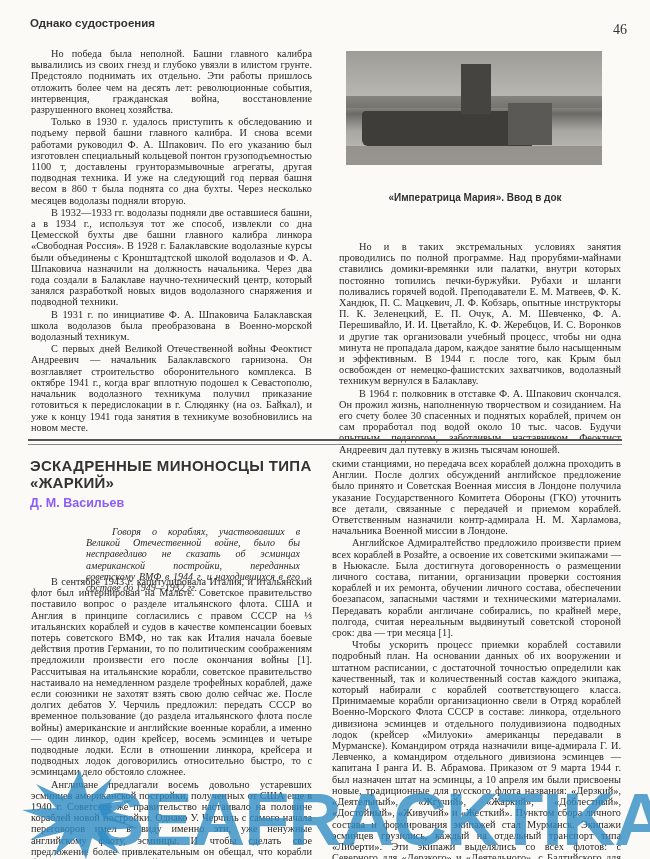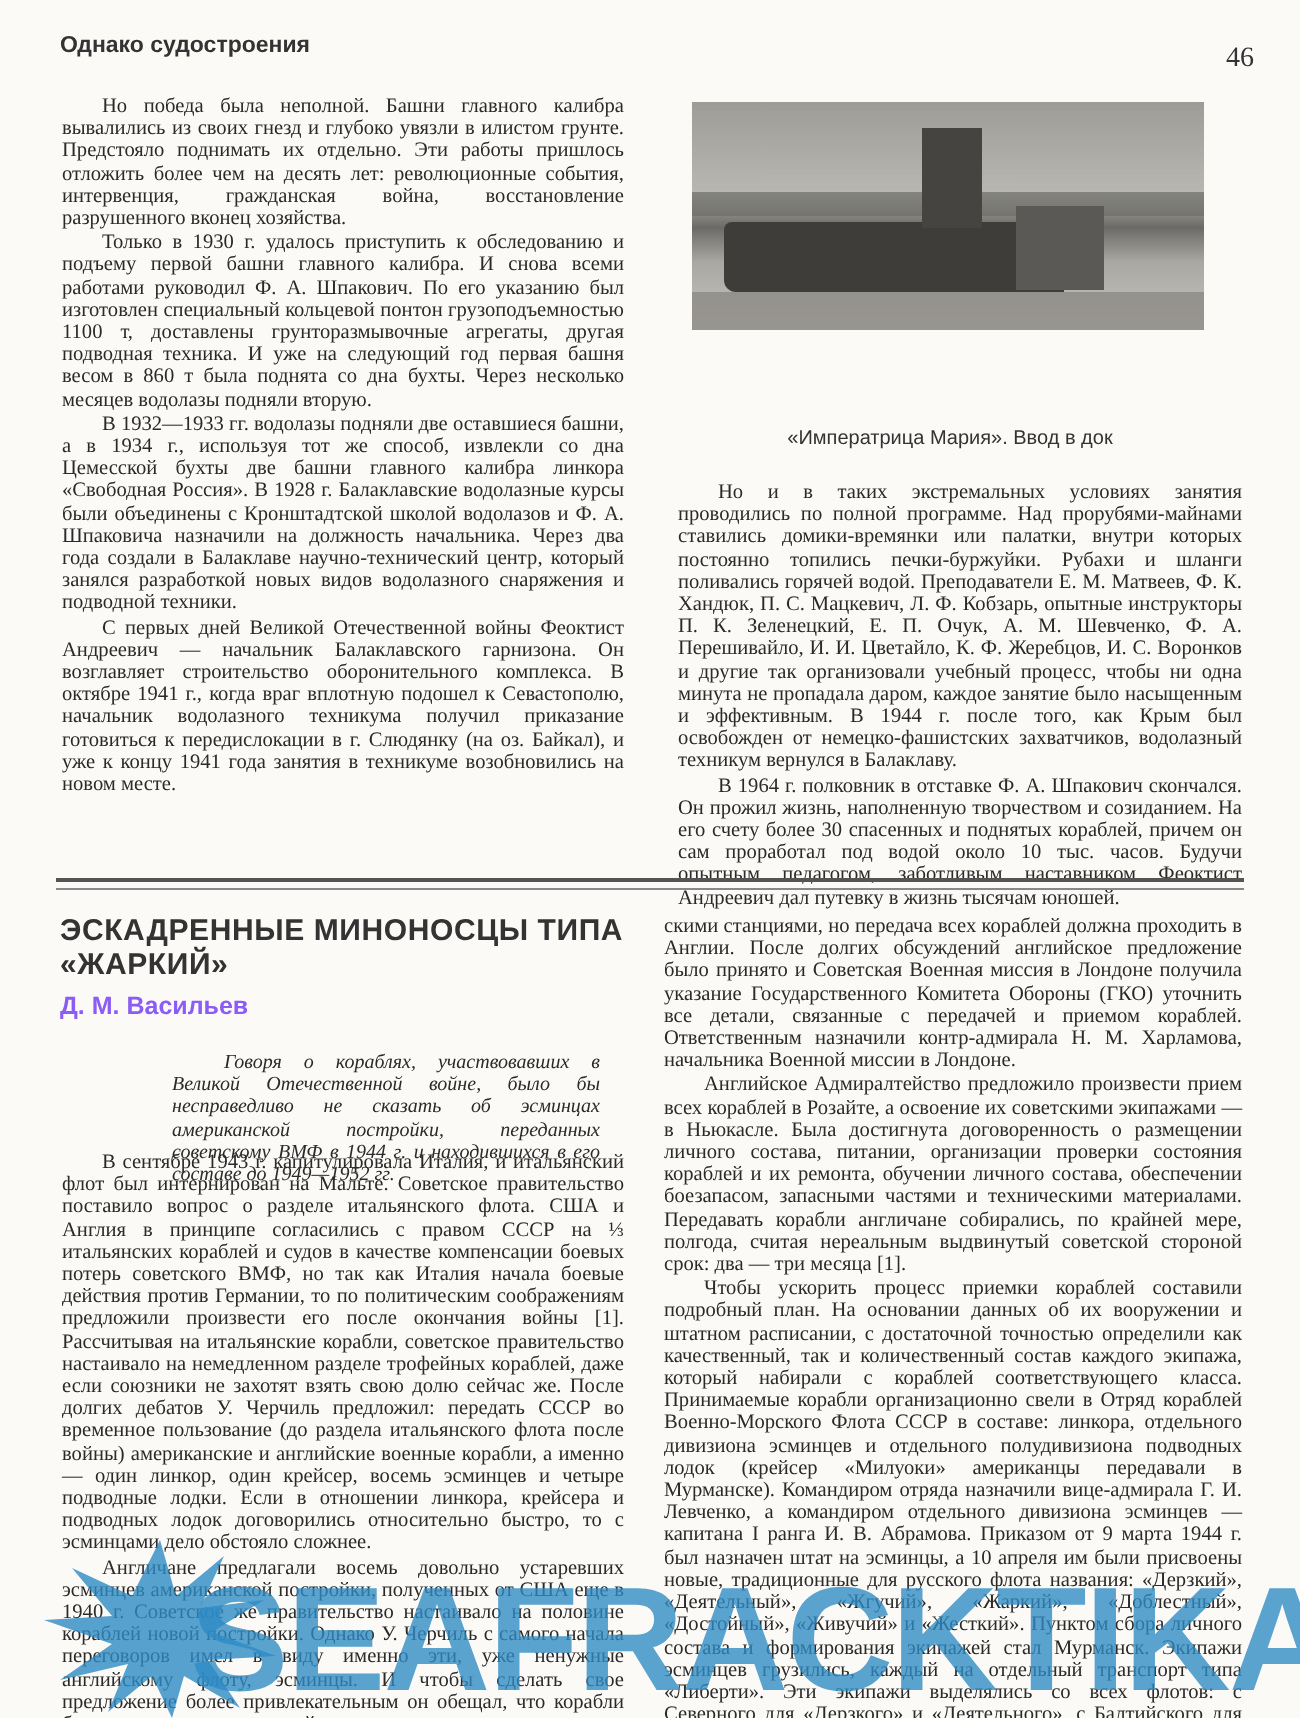--- a/index.html
+++ b/index.html
@@ -13,21 +13,21 @@
   .col-tl { left:30px; top:47px; width:283px; }
   .col-tr { left:338px; top:240px; width:284px; }
   .photo { position:absolute; left:346px; top:51px; width:256px; height:114px; overflow:hidden;
            background:linear-gradient(#9e9c96 0%, #b9b7b1 40%, #6b6a66 55%, #a9a7a1 70%, #c7c5bf 100%); }
   .photo .ship { position:absolute; left:16px; top:60px; width:170px; height:35px; background:#3e3d3a; border-radius:4px 0 0 6px; }
   .photo .tower { position:absolute; left:115px; top:13px; width:30px; height:50px; background:#454440; }
   .photo .dock { position:absolute; left:162px; top:52px; width:44px; height:42px; background:#5a5955; }
   .photo .shore { position:absolute; left:0; top:45px; width:256px; height:12px; background:#6e6d68; opacity:.7; }
   .photo .water { position:absolute; left:0; top:95px; width:256px; height:19px; background:#8c8a84; opacity:.8; }
   .caption { position:absolute; left:345px; top:192px; width:260px; text-align:center;
-             font-family:"Liberation Sans","DejaVu Sans",sans-serif; font-weight:normal; font-size:10px; color:#333;margin-top:22px; }
+             font-family:"Liberation Sans","DejaVu Sans",sans-serif; font-weight:bold; font-size:10px; color:#333; }
   .rule { position:absolute; left:28px; top:439px; width:594px; height:3px; border-top:2px solid #555; border-bottom:1px solid #888; }
   .article-title { position:absolute; left:30px; top:458px; width:290px; font-family:"Liberation Sans","DejaVu Sans",sans-serif;
         font-weight:bold; font-size:15px; line-height:16.5px; letter-spacing:.3px; color:#333; }
   .author { position:absolute; left:30px; top:496px; font-family:"Liberation Sans","DejaVu Sans",sans-serif; font-weight:bold; font-size:12.5px; color:#8b5cf6; }
   .abstract { position:absolute; left:72px; top:512px; width:242px; font-style:italic; font-size:10px; line-height:11.2px; text-align:justify; }
   .abstract p { margin:14px; text-indent:26px; }
   .col-bl { left:30px; top:575px; width:283px; }
   .col-br { left:331px; top:457px; width:291px; }
   .watermark { position:absolute; left:20px; top:770px; width:630px; height:89px; pointer-events:none; }
   .wm-text { position:absolute; left:95px; top:783px; font-family:"Liberation Sans","DejaVu Sans",sans-serif; font-weight:bold;
@@ -36,20 +36,21 @@
 </head>
 <body>
 
 <div class="running-head">Однако судостроения</div>
 <div class="page-num">46</div>
 
 <div class="col col-tl">
   <p>Но победа была неполной. Башни главного калибра вывалились из своих гнезд и глубоко увязли в илистом грунте. Предстояло поднимать их отдельно. Эти работы пришлось отложить более чем на десять лет: революционные события, интервенция, гражданская война, восстановление разрушенного вконец хозяйства.</p>
   <p>Только в 1930 г. удалось приступить к обследованию и подъему первой башни главного калибра. И снова всеми работами руководил Ф. А. Шпакович. По его указанию был изготовлен специальный кольцевой понтон грузоподъемностью 1100 т, доставлены грунторазмывочные агрегаты, другая подводная техника. И уже на следующий год первая башня весом в 860 т была поднята со дна бухты. Через несколько месяцев водолазы подняли вторую.</p>
   <p>В 1932—1933 гг. водолазы подняли две оставшиеся башни, а в 1934 г., используя тот же способ, извлекли со дна Цемесской бухты две башни главного калибра линкора «Свободная Россия». В 1928 г. Балаклавские водолазные курсы были объединены с Кронштадтской школой водолазов и Ф. А. Шпаковича назначили на должность начальника. Через два года создали в Балаклаве научно-технический центр, который занялся разработкой новых видов водолазного снаряжения и подводной техники.</p>
+  <p>В 1931 г. по инициативе Ф. А. Шпаковича Балаклавская школа водолазов была преобразована в Военно-морской водолазный техникум.</p>
   <p>С первых дней Великой Отечественной войны Феоктист Андреевич — начальник Балаклавского гарнизона. Он возглавляет строительство оборонительного комплекса. В октябре 1941 г., когда враг вплотную подошел к Севастополю, начальник водолазного техникума получил приказание готовиться к передислокации в г. Слюдянку (на оз. Байкал), и уже к концу 1941 года занятия в техникуме возобновились на новом месте.</p>
 </div>
 
 <div class="photo">
   <div class="shore"></div>
   <div class="ship"></div>
   <div class="tower"></div>
   <div class="dock"></div>
   <div class="water"></div>
 </div>

